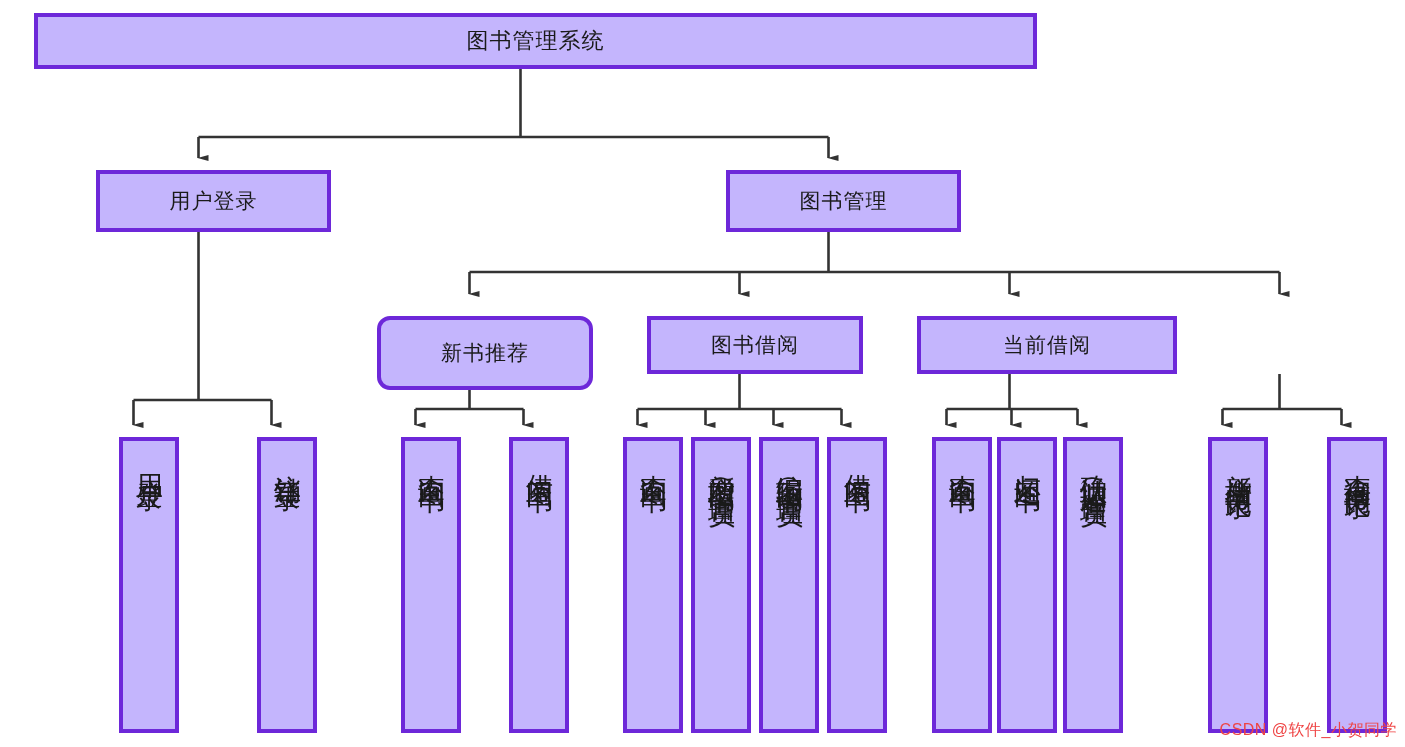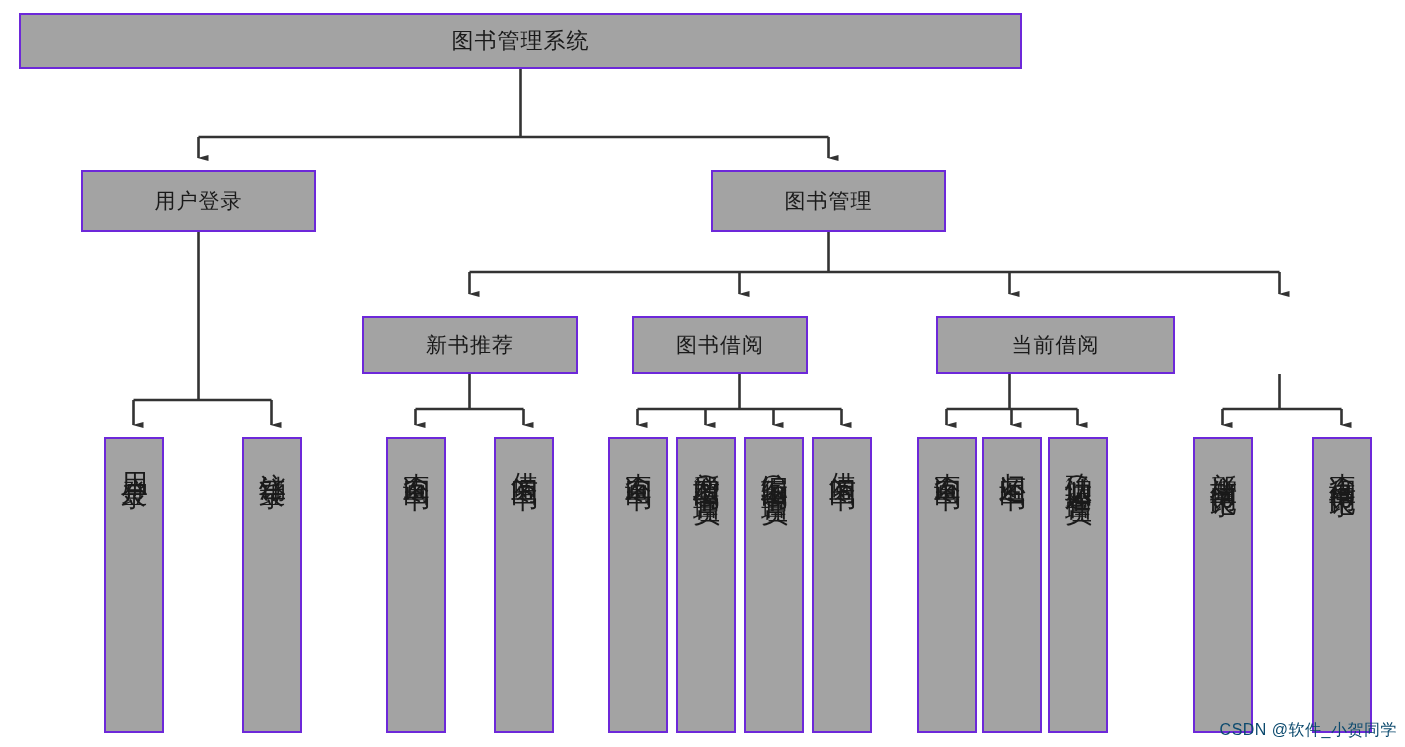--- a/index.html
+++ b/index.html
@@ -10,27 +10,28 @@
     font-family:"Liberation Sans","DejaVu Sans",sans-serif;
     overflow:hidden;
   }
   #diagram{position:relative;width:1405px;height:747px;}
 
   #edges{position:absolute;left:0;top:0;width:1405px;height:747px;}
 
   .node{
     position:absolute;
     box-sizing:border-box;
-    background:#a3a3a3;
-    border:2px solid #6d28d9;
+    background:#c4b5fd;
+    border:4px solid #6d28d9;
     display:flex;
     align-items:center;
     justify-content:center;
     color:#1a1a1a;
     z-index:2;
+    margin-left:15px;
   }
   .node .lbl{
     display:block;
     text-align:center;
     line-height:1.18;
     white-space:pre;
   }
 
   
   .node.h .lbl{
@@ -52,21 +53,21 @@
     line-height:1;
     letter-spacing:4px;
     white-space:pre;
   }
 
   #watermark{
     position:absolute;
     right:8px;
     bottom:6px;
     font-size:16px;
-    color:#0c4a6e;
+    color:#ef4444;
     letter-spacing:0.5px;
     z-index:5;
     white-space:nowrap;
     pointer-events:none;
   }
 </style>
 </head>
 <body>
 
 <div id="diagram">
@@ -125,27 +126,27 @@
     <span class="lbl">图书管理系统</span>
   </div>
 
   <div class="node h" style="left:81px;top:170px;width:235px;height:62px;">
     <span class="lbl">用户登录</span>
   </div>
   <div class="node h" style="left:711px;top:170px;width:235px;height:62px;justify-content:center;">
     <span class="lbl">图书管理</span>
   </div>
 
-  <div class="node h" style="left:362px;top:316px;width:216px;height:58px;">
+  <div class="node h" style="left:362px;top:316px;width:216px;height:74px;border-radius:13px;">
     <span class="lbl">新书推荐</span>
   </div>
-  <div class="node h" style="left:632px;top:316px;width:176px;height:58px;">
+  <div class="node h" style="left:632px;top:316px;width:216px;height:58px;">
     <span class="lbl">图书借阅</span>
   </div>
-  <div class="node h" style="left:936px;top:316px;width:239px;height:58px;">
+  <div class="node h" style="left:902px;top:316px;width:260px;height:58px;">
     <span class="lbl">当前借阅</span>
   </div>
 
   <div class="node v" style="left:104px;top:437px;width:60px;height:296px;">
     <span class="lbl">用户登录</span>
   </div>
   <div class="node v" style="left:242px;top:437px;width:60px;height:296px;">
     <span class="lbl">注销登录</span>
   </div>
 

